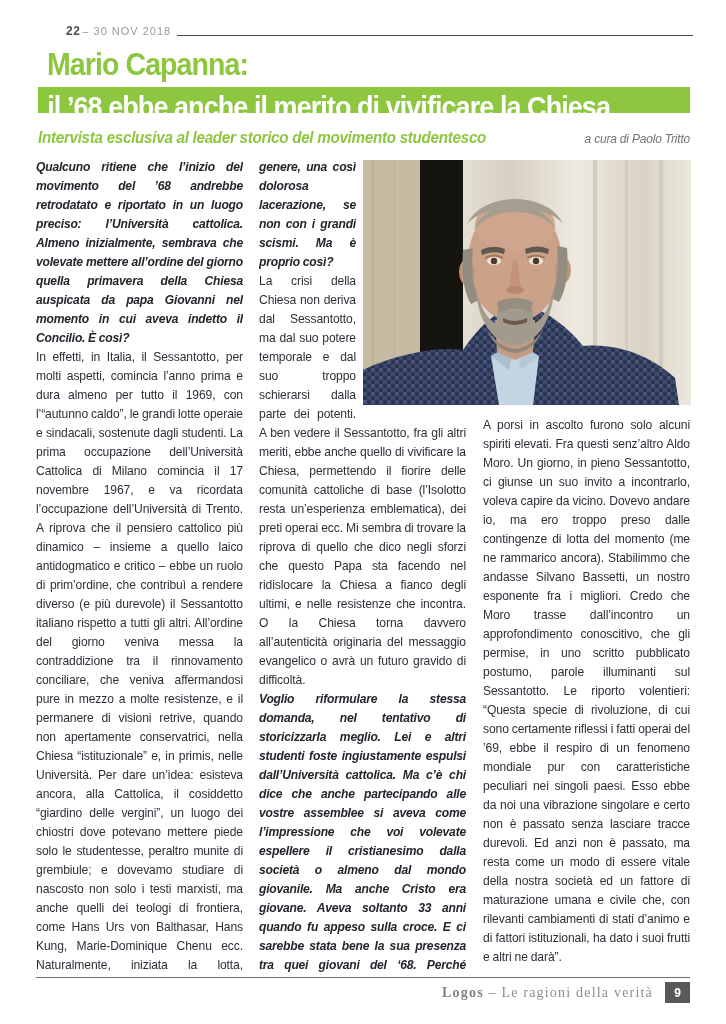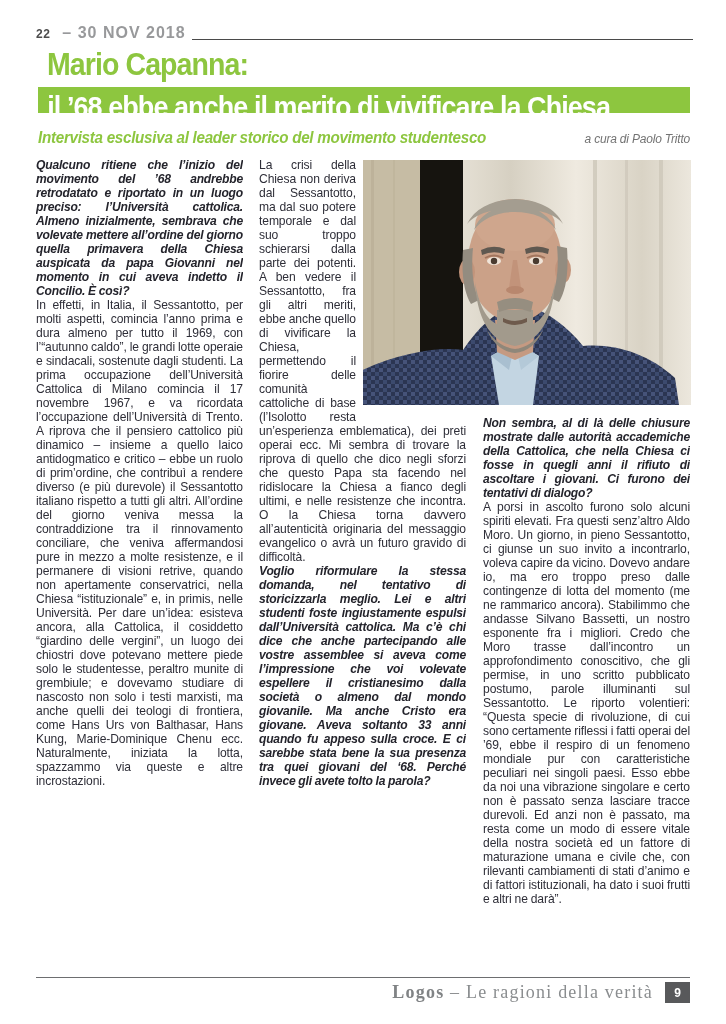--- a/index.html
+++ b/index.html
@@ -12,22 +12,22 @@
     --green:#8dc63f;
     --ink:#2e2e38;
     --gray:#98999b;
     --darkgray:#58595b;
   }
   
   .header-row{
     position:absolute;left:36px;right:33px;top:24px;
     display:flex;align-items:baseline;
   }
-  .issue-num{font-size:12px;font-weight:bold;color:#4d4d4d;letter-spacing:.5px;}
-  .issue-date{font-size:16px;color:var(--gray);letter-spacing:1px;margin-left:12px;font-weight:bold;}
+  .issue-num{font-size:12px;font-weight:bold;color:#4d4d4d;letter-spacing:.5px;margin-left:30px;}
+  .issue-date{font-size:11px;color:var(--gray);letter-spacing:1px;margin-left:2px;}
   .header-rule{flex:1;border-bottom:1.5px solid #4a4a4a;margin-left:6px;align-self:flex-end;margin-bottom:2px;}
   
   .kicker{
     position:absolute;left:47px;top:47px;
     font-size:31px;font-weight:bold;color:var(--green);
     letter-spacing:-1px;transform:scaleX(.92);transform-origin:left;
     white-space:nowrap;
   }
   .headline-bar{
     position:absolute;left:38px;top:87px;width:652px;height:26px;
@@ -43,37 +43,37 @@
     display:flex;justify-content:space-between;align-items:baseline;
   }
   .subtitle{
     font-size:16px;font-style:italic;font-weight:bold;color:var(--green);
     letter-spacing:-.3px;transform:scaleX(.95);transform-origin:left;white-space:nowrap;
   }
   .byline{font-size:12px;font-style:italic;color:#737373;letter-spacing:-.2px;}
   
   .article{position:absolute;left:36px;top:158px;width:655px;height:818px;}
   .col{position:absolute;top:0;width:207px;height:818px;overflow:hidden;
-       font-size:12.1px;line-height:14px;color:var(--ink);text-align:justify;
+       font-size:12.1px;line-height:19px;color:var(--ink);text-align:justify;
        letter-spacing:-.1px;word-spacing:-.3px;}
   .col1{left:0;}
   .col2{left:223px;}
   .col3{left:447px;padding-top:258px;height:560px;}
   .col p{margin:0;}
   .col p.q{font-weight:bold;font-style:italic;color:#24242c;letter-spacing:-.2px;}
   .col p.q.gap{}
   .photo-wrap{position:absolute;left:327px;top:2px;width:328px;height:245px;overflow:hidden;}
   .photo-float{float:right;width:110px;height:254px;}
   
   .footer-rule{position:absolute;left:36px;right:36px;top:977px;border-top:1px solid #6d6e70;}
   .footer-row{
     position:absolute;right:36px;top:982px;display:flex;align-items:center;
   }
   .footer-text{
-    font-family:"Liberation Serif",serif;font-size:18px;color:#8a8d8f;
+    font-family:"Liberation Serif",serif;font-size:14px;color:#8a8d8f;
     letter-spacing:1.2px;margin-right:12px;
   }
   .footer-text b{color:#808385;}
   .page-badge{
     width:25px;height:21px;background:var(--darkgray);color:#fff;
     display:flex;align-items:center;justify-content:center;
     font-size:12px;font-weight:bold;
   }
 </style>
 </head>
@@ -96,26 +96,26 @@
 
 <div class="article">
 
   <div class="col col1">
     <p class="q">Qualcuno ritiene che l’inizio del movimento del ’68 andrebbe retrodatato e riportato in un luogo preciso: l’Università cattolica. Almeno inizialmente, sembrava che volevate mettere all’ordine del giorno quella primavera della Chiesa auspicata da papa Giovanni nel momento in cui aveva indetto il Concilio. È così?</p>
     <p class="a">In effetti, in Italia, il Sessantotto, per molti aspetti, comincia l’anno prima e dura almeno per tutto il 1969, con l’“autunno caldo”, le grandi lotte operaie e sindacali, sostenute dagli studenti. La prima occupazione dell’Università Cattolica di Milano comincia il 17 novembre 1967, e va ricordata l’occupazione dell’Università di Trento. A riprova che il pensiero cattolico più dinamico – insieme a quello laico antidogmatico e critico – ebbe un ruolo di prim’ordine, che contribuì a rendere diverso (e più durevole) il Sessantotto italiano rispetto a tutti gli altri. All’ordine del giorno veniva messa la contraddizione tra il rinnovamento conciliare, che veniva affermandosi pure in mezzo a molte resistenze, e il permanere di visioni retrive, quando non apertamente conservatrici, nella Chiesa “istituzionale” e, in primis, nelle Università. Per dare un’idea: esisteva ancora, alla Cattolica, il cosiddetto “giardino delle vergini”, un luogo dei chiostri dove potevano mettere piede solo le studentesse, peraltro munite di grembiule; e dovevamo studiare di nascosto non solo i testi marxisti, ma anche quelli dei teologi di frontiera, come Hans Urs von Balthasar, Hans Kung, Marie-Dominique Chenu ecc. Naturalmente, iniziata la lotta, spazzammo via queste e altre incrostazioni.</p>
   </div>
 
   <div class="col col2">
     <div class="photo-float"></div>
+    <p class="q">genere, una così dolorosa lacerazione, se non con i grandi scismi. Ma è proprio così?</p>
     <p class="a">La crisi della Chiesa non deriva dal Sessantotto, ma dal suo potere temporale e dal suo troppo schierarsi dalla parte dei potenti. A ben vedere il Sessantotto, fra gli altri meriti, ebbe anche quello di vivificare la Chiesa, permettendo il fiorire delle comunità cattoliche di base (l’Isolotto resta un’esperienza emblematica), dei preti operai ecc. Mi sembra di trovare la riprova di quello che dico negli sforzi che questo Papa sta facendo nel ridislocare la Chiesa a fianco degli ultimi, e nelle resistenze che incontra. O la Chiesa torna davvero all’autenticità originaria del messaggio evangelico o avrà un futuro gravido di difficoltà.</p>
     <p class="q gap">Voglio riformulare la stessa domanda, nel tentativo di storicizzarla meglio. Lei e altri studenti foste ingiustamente espulsi dall’Università cattolica. Ma c’è chi dice che anche partecipando alle vostre assemblee si aveva come l’impressione che voi volevate espellere il cristianesimo dalla società o almeno dal mondo giovanile. Ma anche Cristo era giovane. Aveva soltanto 33 anni quando fu appeso sulla croce. E ci sarebbe stata bene la sua presenza tra quei giovani del ‘68. Perché invece gli avete tolto la parola?</p>
   </div>
 
   <div class="col col3">
-    <p class="q">Non sembra, al di là delle chiusure mostrate dalle autorità accademiche della Cattolica, che nella Chiesa ci fosse in quegli anni il rifiuto di ascoltare i giovani. Ci furono dei tentativi di dialogo?</p>
     <p class="a">A porsi in ascolto furono solo alcuni spiriti elevati. Fra questi senz’altro Aldo Moro. Un giorno, in pieno Sessantotto, ci giunse un suo invito a incontrarlo, voleva capire da vicino. Dovevo andare io, ma ero troppo preso dalle contingenze di lotta del momento (me ne rammarico ancora). Stabilimmo che andasse Silvano Bassetti, un nostro esponente fra i migliori. Credo che Moro trasse dall’incontro un approfondimento conoscitivo, che gli permise, in uno scritto pubblicato postumo, parole illuminanti sul Sessantotto. Le riporto volentieri: “Questa specie di rivoluzione, di cui sono certamente riflessi i fatti operai del ’69, ebbe il respiro di un fenomeno mondiale pur con caratteristiche peculiari nei singoli paesi. Esso ebbe da noi una vibrazione singolare e certo non è passato senza lasciare tracce durevoli. Ed anzi non è passato, ma resta come un modo di essere vitale della nostra società ed un fattore di maturazione umana e civile che, con rilevanti cambiamenti di stati d’animo e di fattori istituzionali, ha dato i suoi frutti e altri ne darà”.</p>
   </div>
 
   <div class="photo-wrap">
     <svg width="328" height="245" viewBox="0 0 328 245">
       <defs>
         <pattern id="check" width="8" height="8" patternUnits="userSpaceOnUse">
           <rect width="8" height="8" fill="#2b3552"></rect>
           <rect width="4" height="4" fill="#465379"></rect>
           <rect x="4" y="4" width="4" height="4" fill="#3c4a6e"></rect>

